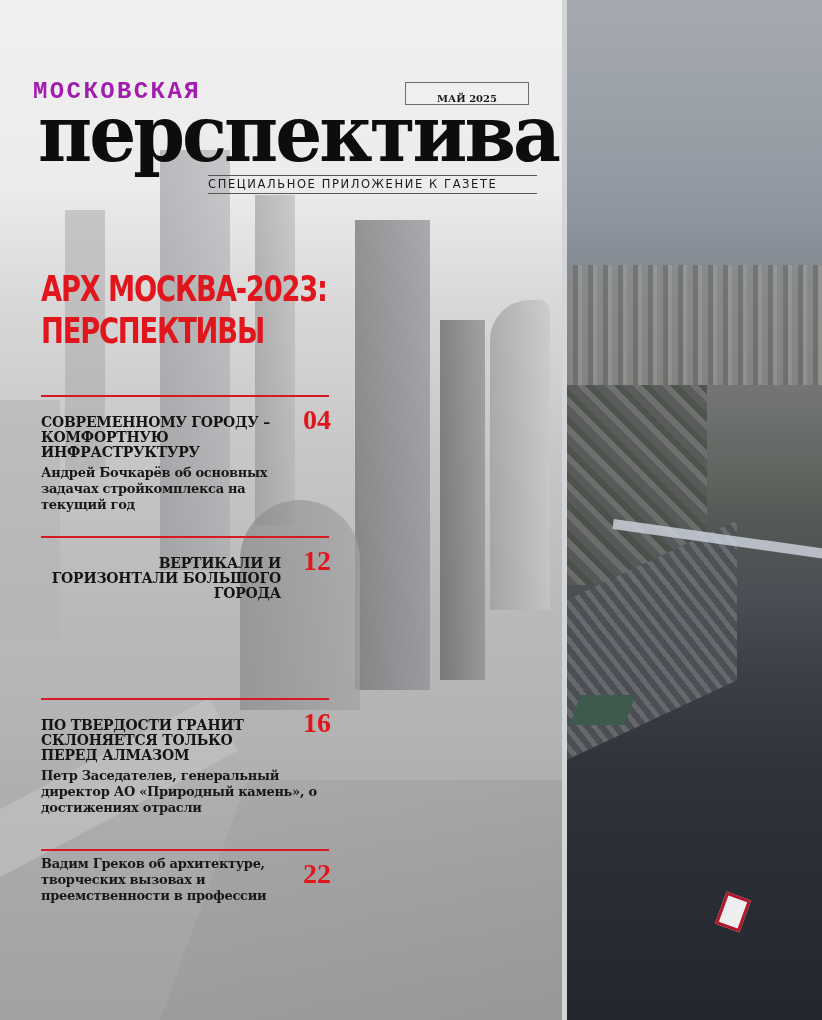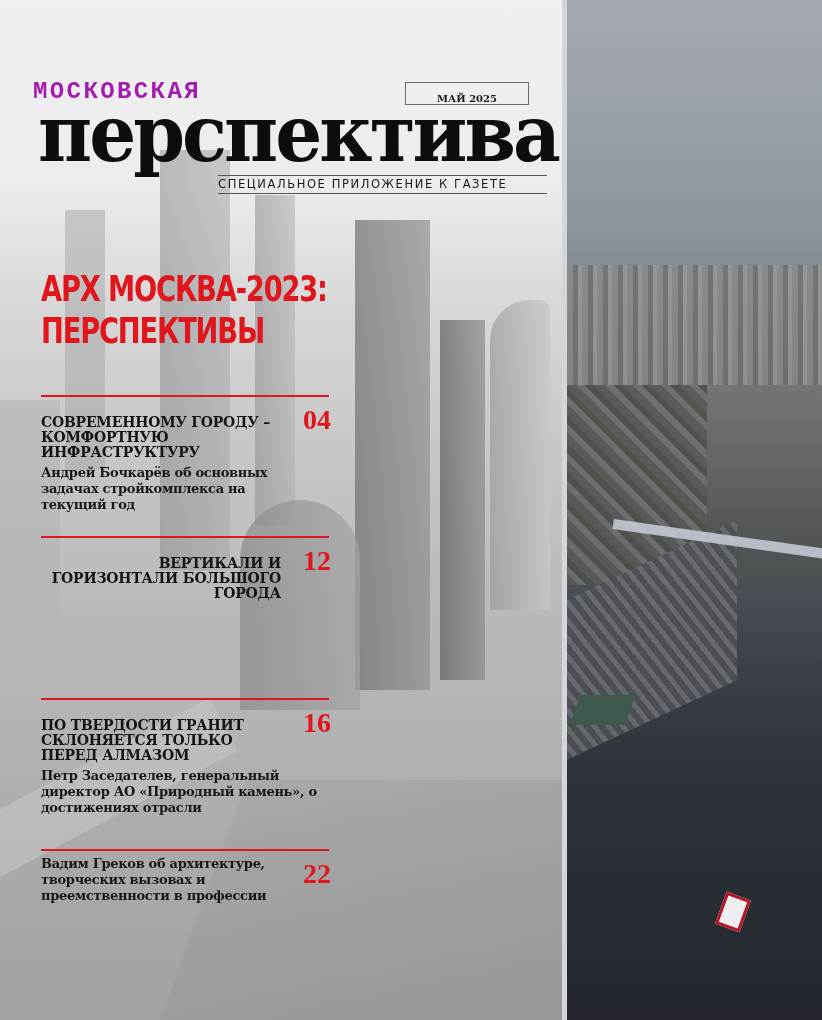--- a/index.html
+++ b/index.html
@@ -17,21 +17,21 @@
   .bldg.b6 { left:490px; top:300px; width:60px; height:310px; background:linear-gradient(90deg,#9a9b9e,#c8c8ca); opacity:.7; border-radius:40px 10px 0 0; }
   .bldg.b7 { left:240px; top:500px; width:120px; height:210px; background:linear-gradient(90deg,#8a8a8c,#a3a3a5); opacity:.7; border-radius:60px 60px 0 0; }
   .bldg.b8 { left:0px; top:400px; width:60px; height:240px; background:#b4b4b6; opacity:.6; }
   .river { position:absolute; left:200px; top:780px; width:420px; height:260px; background:linear-gradient(160deg,#a4a4a4,#8f8f90); transform:skewX(-20deg); opacity:.6; }
   .road { position:absolute; left:-40px; top:760px; width:280px; height:60px; background:#c4c4c4; transform:rotate(-28deg); opacity:.6; }
 
   
   .brand-top { position:absolute; left:33px; top:80px; color:#a21caf; font-family:Liberation Mono, monospace; font-weight:bold; font-size:24px; letter-spacing:2.4px; line-height:24px; }
   .brand-main { position:absolute; left:38px; top:92px; color:#0d0d0d; font-family:"DejaVu Serif", serif; font-weight:bold; font-size:74px; letter-spacing:-3px; line-height:80px; transform:scaleY(1.05); transform-origin:left top; }
   .issue-date { position:absolute; left:405px; top:82px; width:124px; height:23px; border:1px solid #6d6d6d; box-sizing:border-box; display:flex; align-items:flex-end; justify-content:center; font-family:"DejaVu Serif", serif; font-weight:bold; font-size:10px; color:#1a1a1a; background:rgba(240,240,240,.6); }
-  .subtitle { position:absolute; left:218px; top:175px; width:329px; border-top:1px solid #555; border-bottom:1px solid #555; font-family:"DejaVu Sans", sans-serif; font-size:11.5px; letter-spacing:1.6px; color:#1a1a1a; line-height:15px; padding:1px 0; white-space:nowrap; }
+  .subtitle { position:absolute; left:208px; top:175px; width:329px; border-top:1px solid #555; border-bottom:1px solid #555; font-family:"DejaVu Sans", sans-serif; font-size:11.5px; letter-spacing:1.6px; color:#1a1a1a; line-height:15px; padding:1px 0; white-space:nowrap; }
 
   
   .headline { position:absolute; left:41px; top:268px; color:#e1161d; font-family:"DejaVu Sans", sans-serif; font-weight:bold; font-size:35px; line-height:42px; letter-spacing:-1.5px; transform:scaleX(.78); transform-origin:left top; white-space:nowrap; }
 
   
   .toc-item { position:absolute; left:41px; width:289px; }
   .toc-rule { height:2px; background:#d71a1f; width:288px; }
   .toc-num { position:absolute; right:-1px; top:10px; color:#e1161d; font-family:Liberation Serif, serif; font-weight:bold; font-size:28px; line-height:30px; }
   .toc-title { margin-top:18px; font-family:"DejaVu Serif", serif; font-weight:bold; font-size:14px; line-height:15px; color:#141414; text-transform:uppercase; width:245px; letter-spacing:-.2px; }
   .toc-desc { margin-top:5px; font-family:"DejaVu Serif", serif; font-weight:bold; font-size:13px; line-height:16px; color:#181818; width:260px; letter-spacing:-.3px; }

